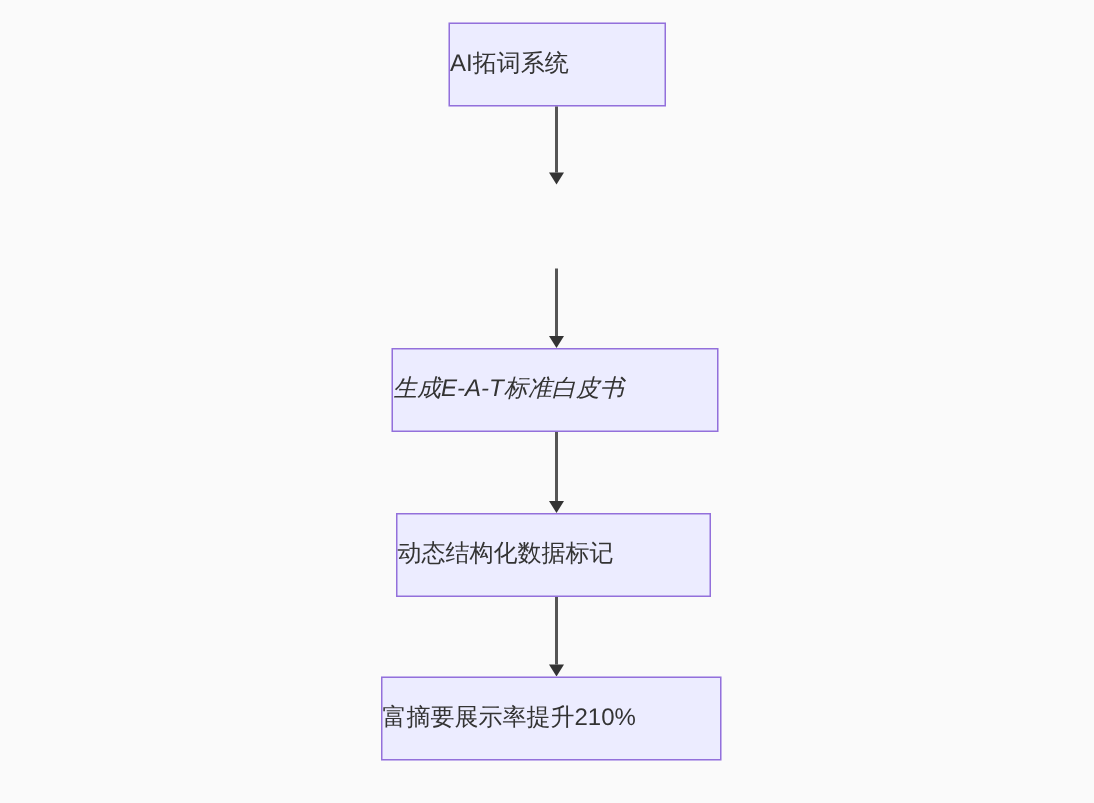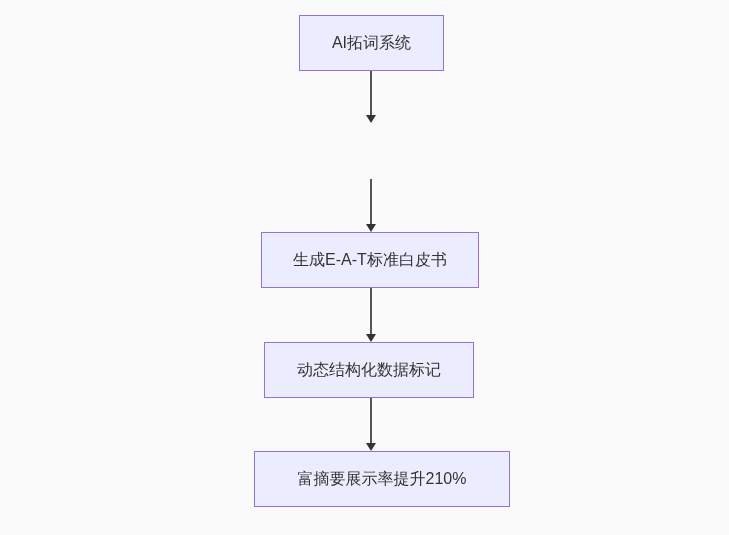--- a/index.html
+++ b/index.html
@@ -19,34 +19,34 @@
   }
   .canvas {
     position: relative;
     width: 729px; height: 535px;
     background: var(--page-bg);
   }
   .node {
     position: absolute;
     display: flex;
     align-items: center;
-    justify-content: center;
+    justify-content: flex-start;
     background: var(--node-fill);
     border: 1px solid var(--node-border);
     color: var(--node-text);
     font-size: 16px;
     line-height: 1;
     text-align: center;
     white-space: nowrap;
   }
   .node-1 { left: 299px; top: 15px;  width: 145px; height: 56px; }
   .node-2 { left: 275px; top: 123px; width: 188px; height: 56px; }
-  .node-3 { left: 261px; top: 232px; width: 218px; height: 56px; }
+  .node-3 { left: 261px; top: 232px; width: 218px; height: 56px; font-style: italic; }
   .node-4 { left: 264px; top: 342px; width: 210px; height: 56px; font-family: Liberation Serif, serif; }
-  .node-5 { left: 254px; top: 451px; width: 256px; height: 56px; }
+  .node-5 { left: 254px; top: 451px; width: 227px; height: 56px; }
   .edge {
     position: absolute;
     left: 364px;
     width: 14px;
     display: flex;
     flex-direction: column;
     align-items: center;
   }
   .edge-1 { top: 71px;  height: 52px; }
   .edge-2 { top: 179px; height: 53px; }

